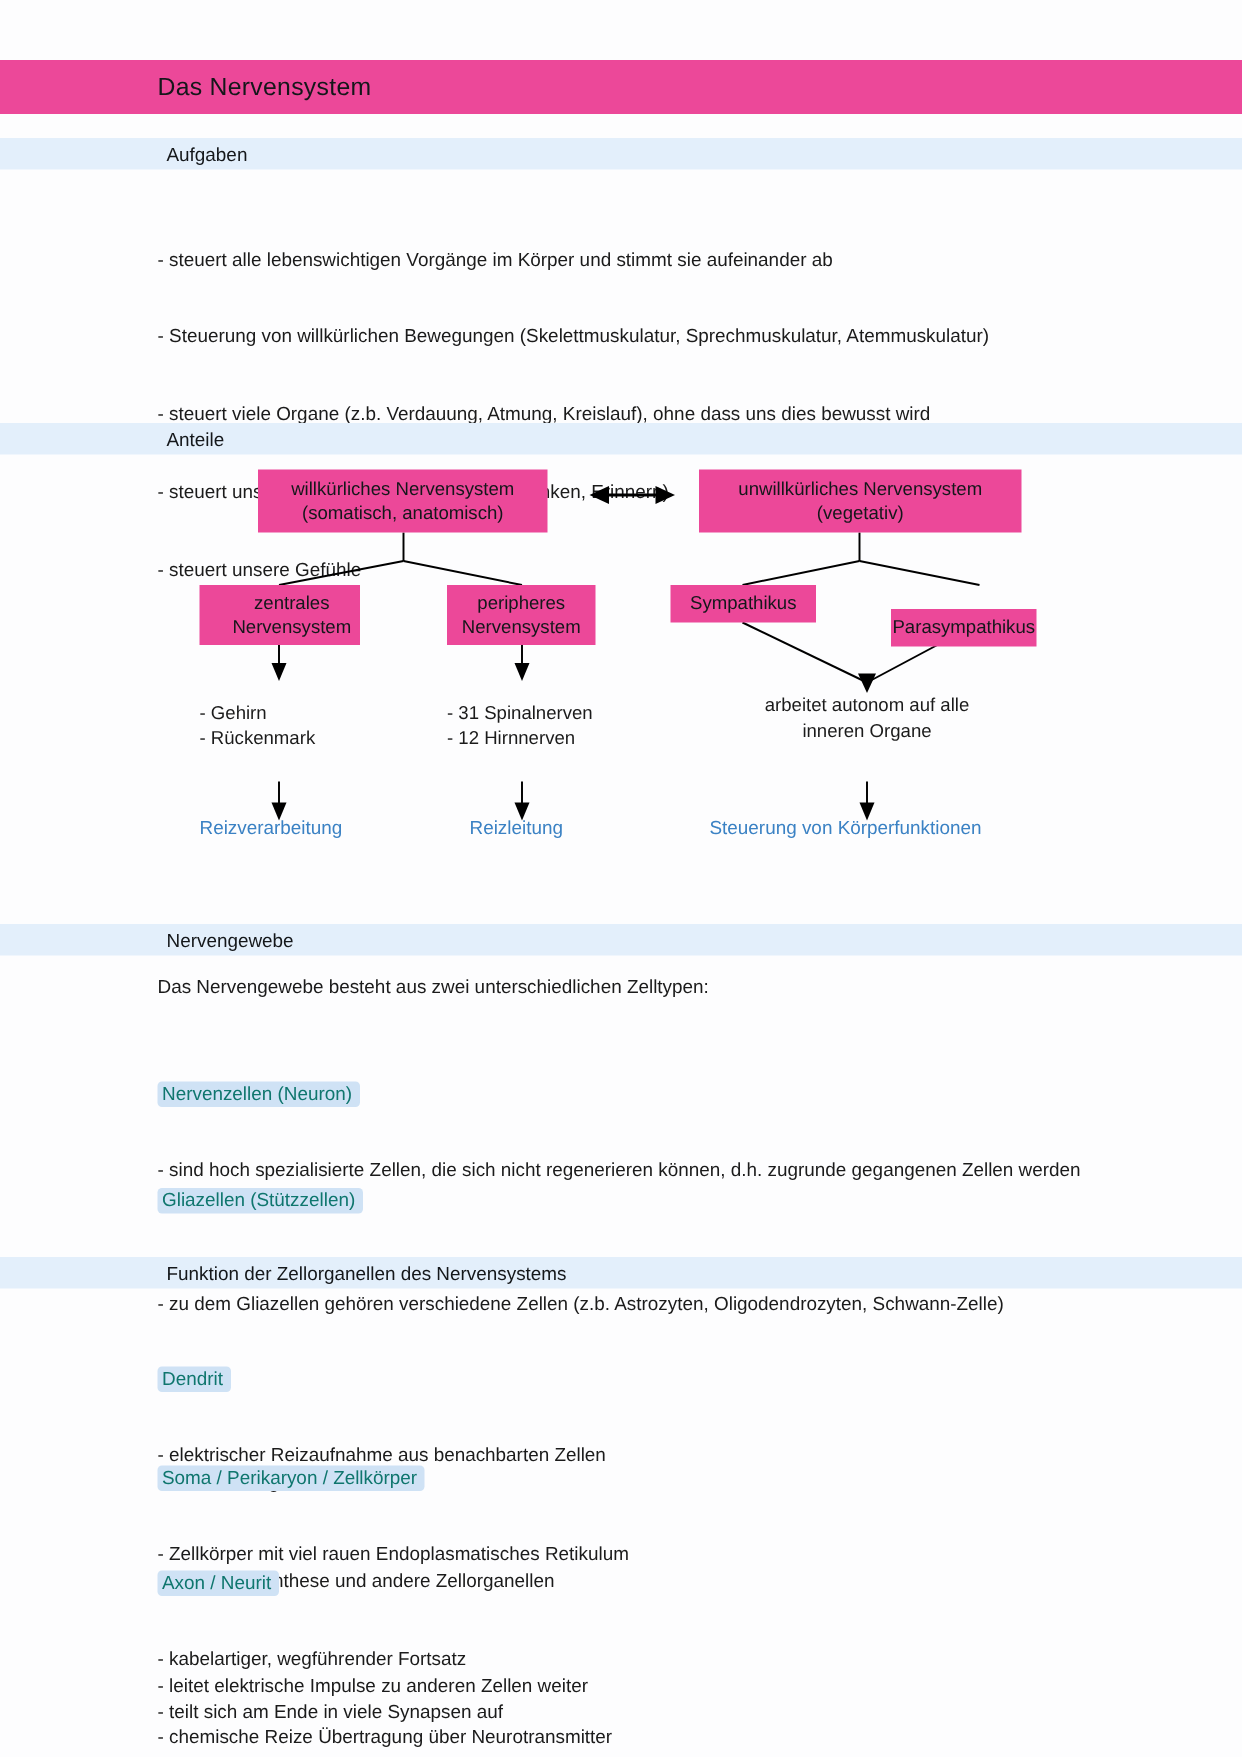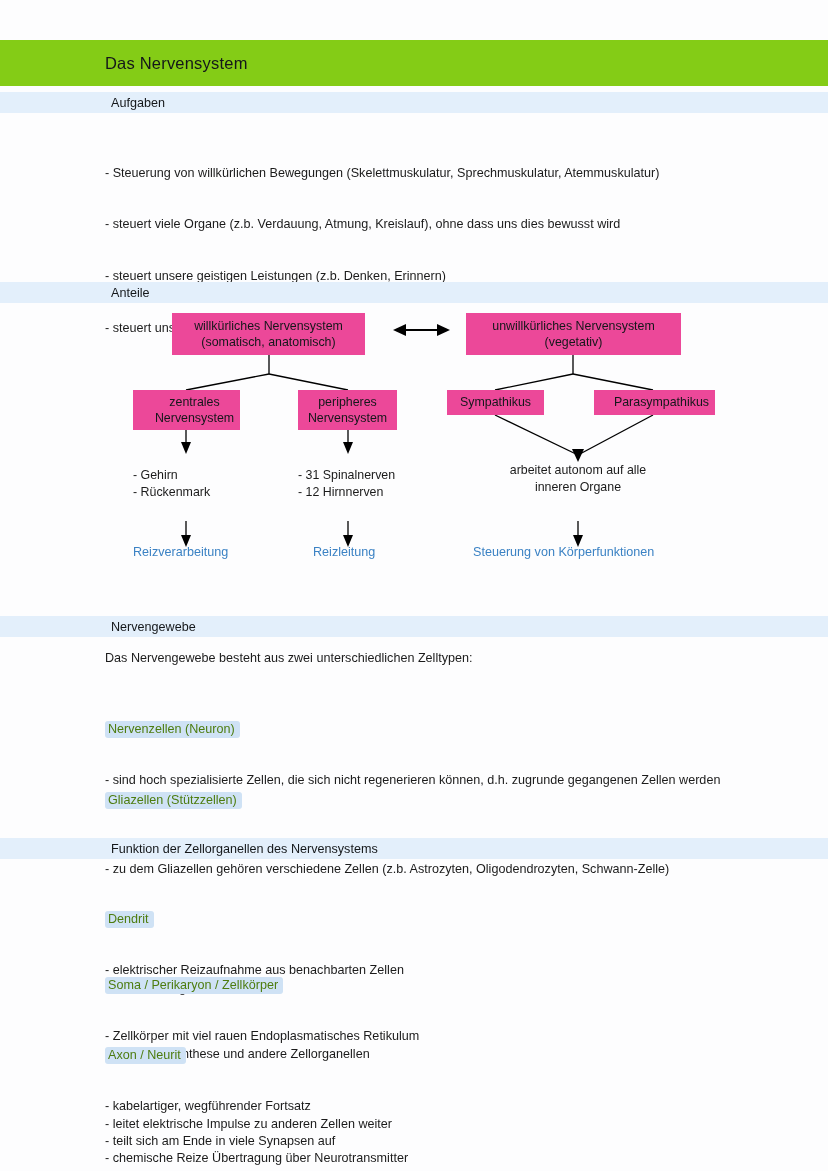--- a/index.html
+++ b/index.html
@@ -19,22 +19,22 @@
     position: relative;
     width: 828px;
     height: 1171px;
   }
 
   
   .title-bar {
     position: absolute;
     left: 0;
     width: 828px;
-    height: 46px;
-    background: #84cc16;
+    height: 36px;
+    background: #ec4899;
     display: flex;
     align-items: center;
   }
   .title-bar .title-text {
     margin-left: 105px;
     font-size: 16.5px;
     letter-spacing: .2px;
     color: #14171a;
   }
   .section-bar {
@@ -66,21 +66,21 @@
 
   .lead { font-size: 12.6px; }
 
   .sub-head {
     display: inline-block;
     background: #cfe2f5;
     border-radius: 3px;
     padding: 1px 5px 1px 3px;
     font-size: 12.6px;
     line-height: 15px;
-    color: #4d7c0f;
+    color: #0f766e;
   }
 
   
   .diagram {
     position: absolute;
     left: 0;
     top: 302px;
     width: 828px;
     height: 290px;
   }
@@ -126,20 +126,21 @@
 
   <div class="title-bar" style="top:40px;">
     <span class="title-text">Das Nervensystem</span>
   </div>
 
   <div class="section-bar" style="top:92px;">
     <span class="section-text">Aufgaben</span>
   </div>
 
   <div class="text-block" style="top:130px;">
+    <div class="line hanging">- steuert alle lebenswichtigen Vorgänge im Körper und stimmt sie aufeinander ab</div>
     <div class="line hanging">- Steuerung von willkürlichen Bewegungen (Skelettmuskulatur, Sprechmuskulatur, Atemmuskulatur)</div>
     <div class="line hanging">- steuert viele Organe (z.b. Verdauung, Atmung, Kreislauf), ohne dass uns dies bewusst wird</div>
     <div class="line hanging">- steuert unsere geistigen Leistungen (z.b. Denken, Erinnern)</div>
     <div class="line hanging">- steuert unsere Gefühle</div>
   </div>
 
   <div class="section-bar" style="top:282px;">
     <span class="section-text">Anteile</span>
   </div>
 
@@ -196,21 +197,21 @@
       <span>zentrales
 Nervensystem</span>
     </div>
     <div class="node" style="left:298px; top:88px; width:99px; height:40px;">
       <span>peripheres
 Nervensystem</span>
     </div>
     <div class="node" style="left:447px; top:88px; width:97px; height:25px;">
       <span>Sympathikus</span>
     </div>
-    <div class="node" style="left:594px; top:88px; width:121px; height:25px;justify-content:flex-end;">
+    <div class="node" style="left:594px; top:104px; width:97px; height:25px;">
       <span>Parasympathikus</span>
     </div>
 
     <div class="plain left" style="left:133px; top:165px;">- Gehirn
 - Rückenmark</div>
     <div class="plain left" style="left:298px; top:165px;">- 31 Spinalnerven
 - 12 Hirnnerven</div>
     <div class="plain" style="left:463px; top:160px; width:230px;">arbeitet autonom auf alle
 inneren Organe</div>
 

